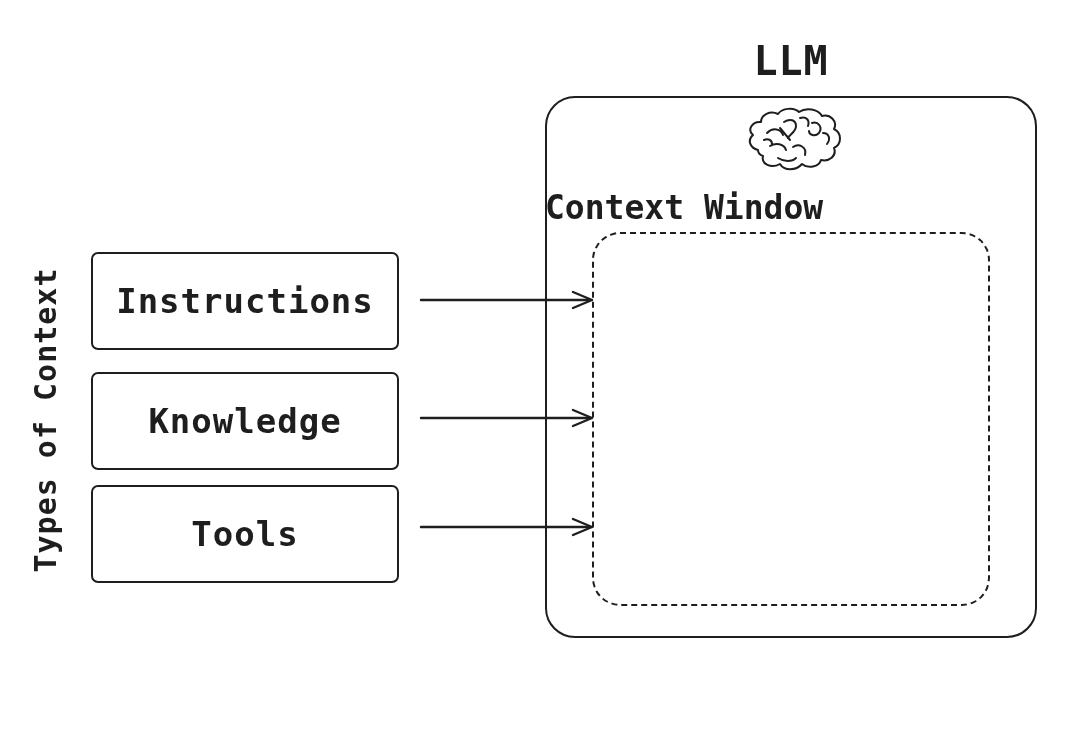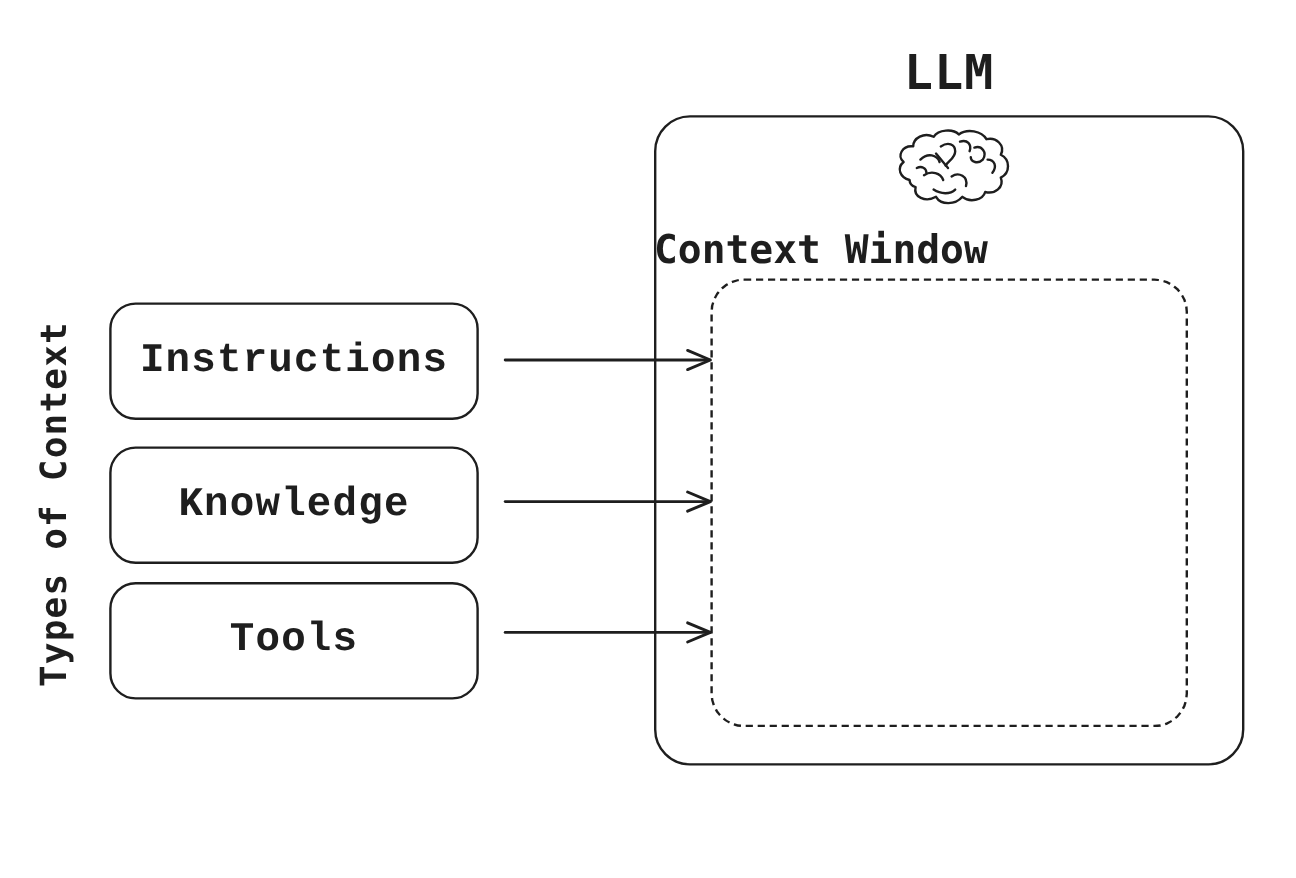--- a/index.html
+++ b/index.html
@@ -78,30 +78,29 @@
     transform: rotate(-90deg);
     white-space: nowrap;
     letter-spacing: 1px;
   }
   .ctx-box {
     position: absolute;
     left: 91px;
     width: 308px;
     height: 98px;
     border: 2.5px solid #1e1e1e;
-    border-radius: 22px;
+    border-radius: 7px;
     box-sizing: border-box;
     display: flex;
     align-items: center;
     justify-content: center;
     font-size: 34px;
     font-weight: 700;
     background: #ffffff;
     letter-spacing: 1px;
-    font-family: Liberation Mono, monospace;
   }
   .ctx-box.instructions { top: 252px; }
   .ctx-box.knowledge    { top: 372px; }
   .ctx-box.tools        { top: 485px; }
 
   
   .arrows-svg {
     position: absolute;
     left: 0;
     top: 0;

